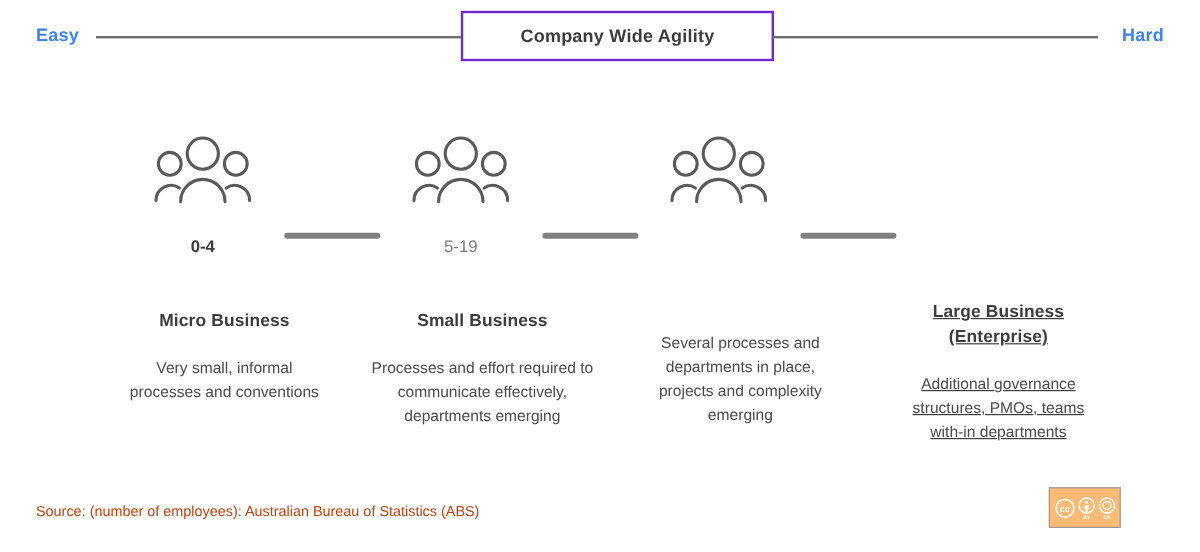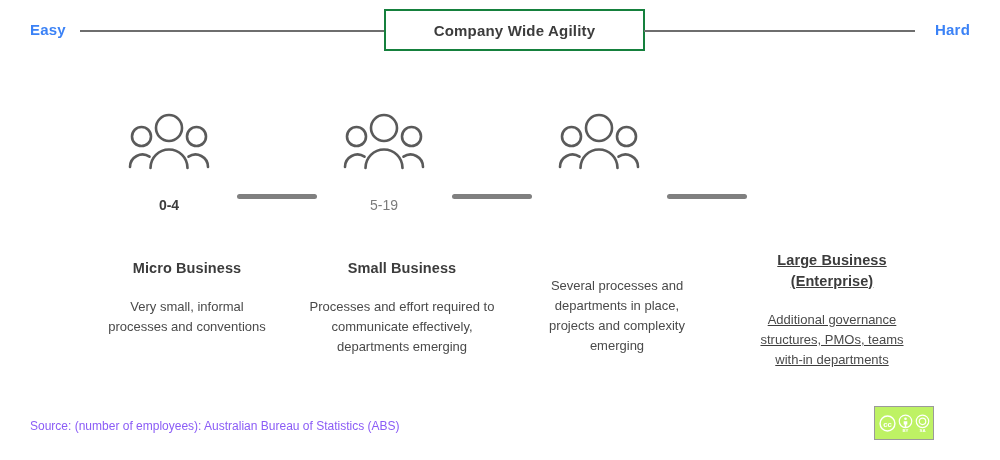--- a/index.html
+++ b/index.html
@@ -46,21 +46,21 @@
   .scale-line.left  { left: 80px;  width: 305px; }
   .scale-line.right { left: 644px; width: 271px; }
 
   .title-box {
     position: absolute;
     left: 384px;
     top: 9px;
     width: 261px;
     height: 42px;
     box-sizing: border-box;
-    border: 2px solid #15803d;
+    border: 2px solid #6d28d9;
     background: #ffffff;
     display: flex;
     align-items: center;
     justify-content: center;
   }
   .title-box-text {
     font-size: 15px;
     font-weight: bold;
     color: #3c3c3c;
     letter-spacing: .2px;
@@ -138,31 +138,31 @@
     color: #4a4a4a;
   }
 
   
   .source-note {
     position: absolute;
     left: 30px;
     top: 418px;
     font-size: 12px;
     line-height: 16px;
-    color: #8b5cf6;
+    color: #c2410c;
     text-align: center;
   }
 
   .cc-badge {
     position: absolute;
     left: 874px;
     top: 406px;
     width: 60px;
     height: 21px;
-    background: #bef264;
+    background: #fdba74;
     border: 1px solid #9a9a9a;
     box-sizing: border-box;
     display: flex;
     align-items: center;
     justify-content: center;
     gap: 2px;
     padding: 16px 2px;
   }
   .cc-badge svg { display: block; }
 </style>

